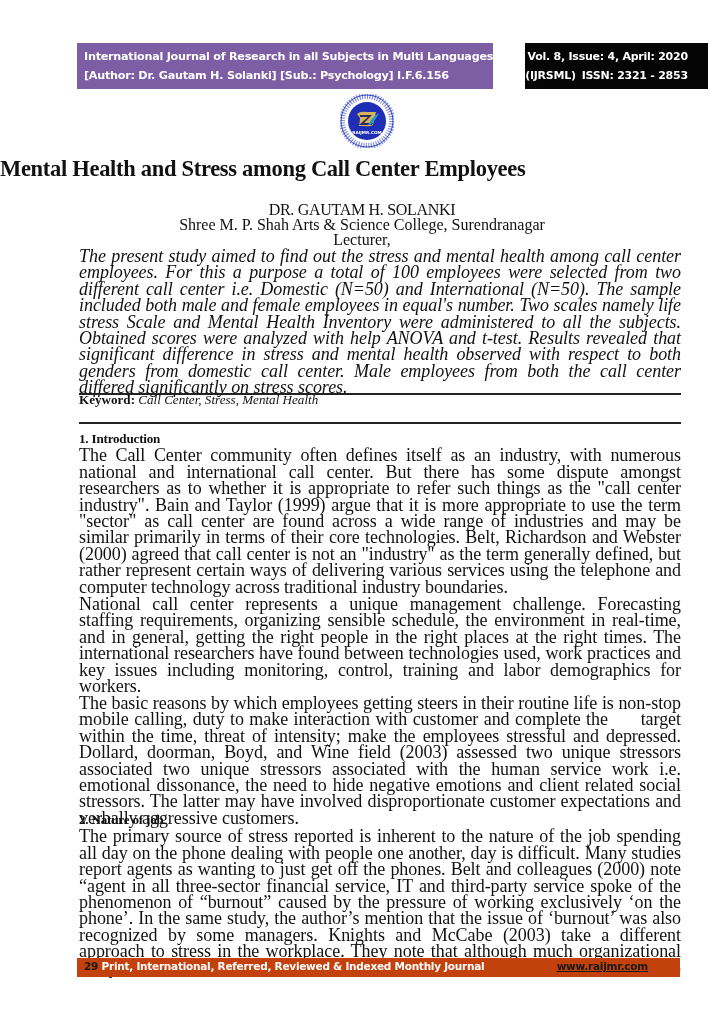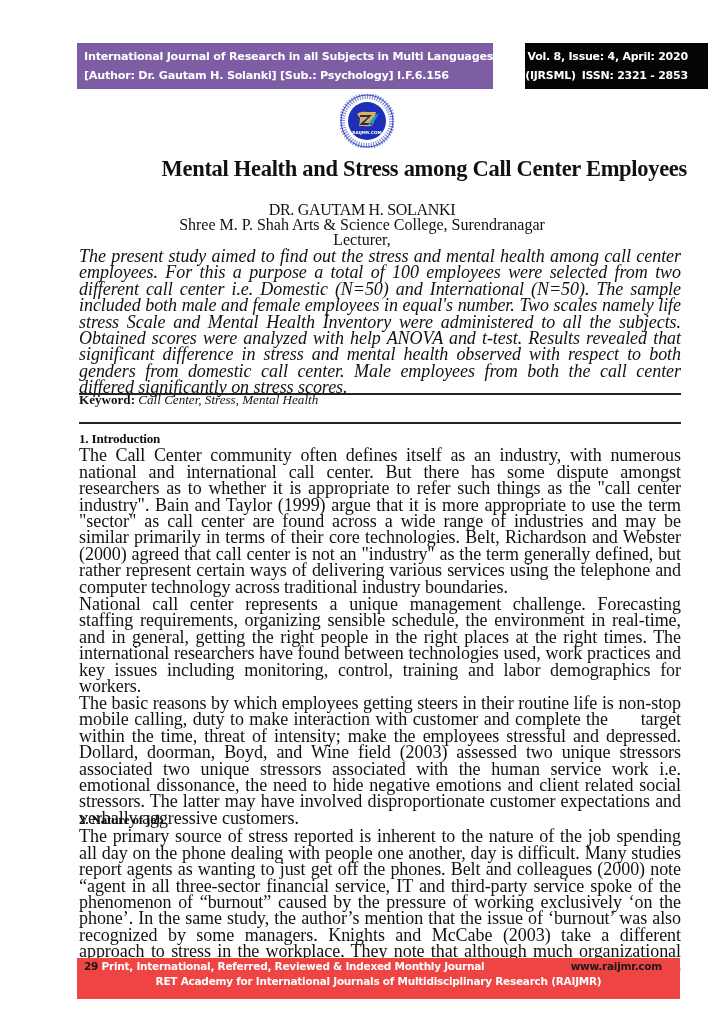--- a/index.html
+++ b/index.html
@@ -12,44 +12,44 @@
               font-family: "DejaVu Sans", sans-serif; font-weight: bold; font-size: 11.2px; line-height: 19px;
               letter-spacing: -0.25px; white-space: nowrap; }
   .hdr-right { background: #050505; width: 183px; height: 46px; box-sizing: border-box;
                padding: 4px 20px 0 0; color: #ffffff; text-align: right;
                font-family: "DejaVu Sans", sans-serif; font-weight: bold; font-size: 11px; line-height: 19px;
                letter-spacing: -0.25px; white-space: nowrap; }
   .hdr-right .sp { display: inline-block; width: 6px; }
 
   .logo { position: absolute; left: 340px; top: 94px; width: 54px; height: 54px; }
 
-  .title { position: absolute; left: 0; top: 156px; width: 652px; text-align: right;
-           font-family: "Liberation Serif", serif; font-weight: bold; font-size: 22.5px; letter-spacing: -0.3px; margin-left: 35px; }
+  .title { position: absolute; left: 0; top: 156px; width: 652px; text-align: left;
+           font-family: "Liberation Serif", serif; font-weight: bold; font-size: 22.5px; letter-spacing: -0.3px; }
 
   .author-block { position: absolute; left: 0; top: 202px; width: 724px; text-align: center;
                   font-size: 16px; line-height: 15px; }
   .author-block .name { letter-spacing: -0.3px; }
 
   .section { position: absolute; left: 79px; width: 602px; font-size: 13.1px; line-height: 16.4px; }
   .heading { font-weight: bold; font-size: 13.1px; line-height: 16.4px; letter-spacing: -0.2px; }
   p.body { margin: 0; text-align: justify; font-size: 18px; line-height: 16.4px; letter-spacing: -0.05px; }
   p.italic { font-style: italic; }
 
   .rule { position: absolute; left: 79px; width: 602px; height: 1.5px; background: #222; }
 
   .kw { position: absolute; left: 79px; top: 392px; font-size: 13.1px; }
   .kw b { font-weight: bold; }
   .kw i { font-style: italic; }
 
-  .ftr { position: absolute; left: 77px; top: 958px; width: 603px; height: 41px; background: #ef4444;
+  .ftr { position: absolute; left: 77px; top: 958px; width: 603px; height: 19px; background: #c2410c;
          font-family: "DejaVu Sans", sans-serif; font-weight: bold; font-size: 10.5px; line-height: 15px;
          letter-spacing: -0.25px; color: #ffffff; }
   .ftr-row1 { position: absolute; left: 7px; top: 1px; width: 590px; white-space: nowrap; }
   .ftr-row1 .page { color: #1a1a1a; }
-  .ftr-row1 .url { position: absolute; right: 12px; top: 0; color: #1a1a1a; }
+  .ftr-row1 .url { position: absolute; right: 26px; top: 0; color: #1a1a1a; text-decoration: underline; }
   .ftr-row2 { position: absolute; left: 0; top: 16px; width: 603px; text-align: center; white-space: nowrap; }
 </style>
 </head>
 <body>
 
 <div class="hdr">
   <div class="hdr-left">
     <div>International Journal of Research in all Subjects in Multi Languages</div>
     <div>[Author: Dr. Gautam H. Solanki] [Sub.: Psychology] I.F.6.156</div>
   </div>

